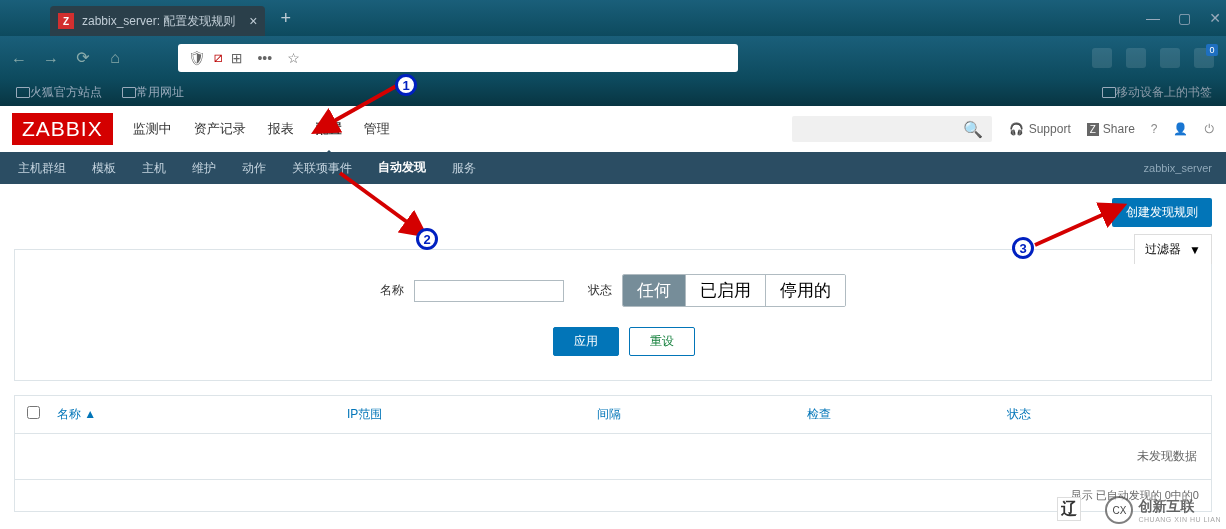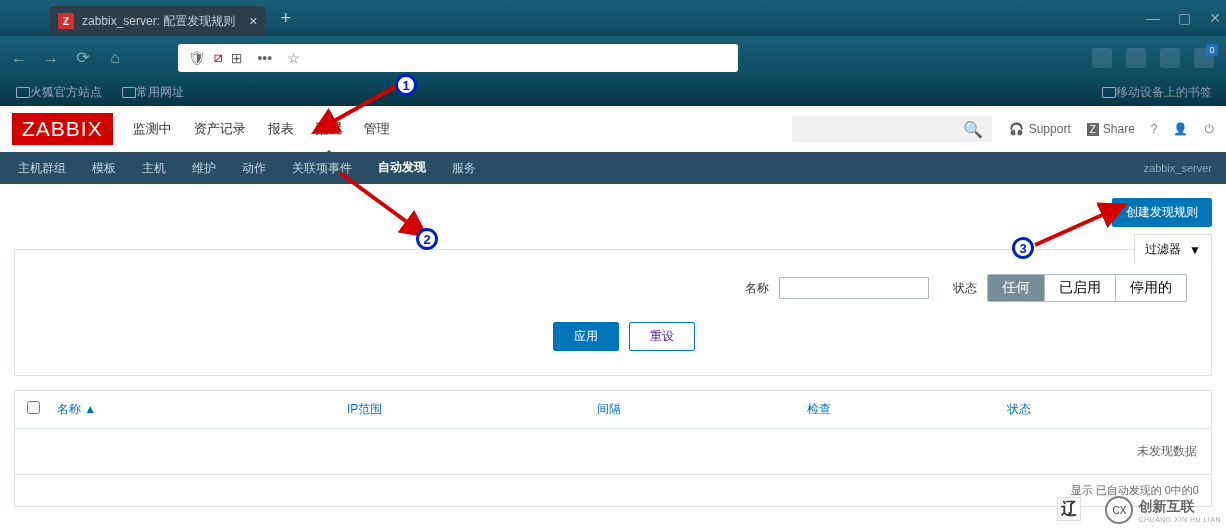--- a/index.html
+++ b/index.html
@@ -47,31 +47,31 @@
     .z-subnav-item { color: #c5d4df; font-size: 12px; cursor: pointer; padding: 8px 4px; }
     .z-subnav-item.active { color: #fff; border-bottom: 2px solid #fff; font-weight: bold; }
     .z-server { position: absolute; right: 14px; color: #8fa8b9; font-size: 11px; }
     
     .z-page { padding: 10px 14px; position: relative; }
     .z-pagetitle { font-size: 20px; color: #333; padding: 6px 0; }
     .z-createbtn { position: absolute; right: 14px; top: 14px; background: #0275b8; color: #fff; border: none; padding: 6px 14px; font-size: 12px; cursor: pointer; border-radius: 2px; }
     .z-filtertab { position: absolute; right: 14px; top: 50px; background: #fff; border: 1px solid #ddd; border-bottom: none; padding: 6px 10px; display: flex; align-items: center; gap: 8px; font-size: 12px; }
     
     .z-filterbox { margin-top: 55px; border: 1px solid #dde4e8; padding: 24px; background: #fff; }
-    .z-filterrow { display: flex; align-items: center; justify-content: flex-end; gap: 24px; }
+    .z-filterrow { display: flex; align-items: center; justify-content: center; gap: 24px; }
     .z-fieldgroup { display: flex; align-items: center; gap: 10px; }
     .z-label { font-size: 12px; color: #333; }
     .z-input { width: 150px; height: 22px; border: 1px solid #b0bbc1; padding: 0 5px; }
     .z-btngroup { display: flex; border: 1px solid #b0bbc1; border-radius: 2px; overflow: hidden; }
-    .z-btngroup-btn { padding: 4px 14px; font-size: 14px; background: #fff; cursor: pointer; border-right: 1px solid #b0bbc1; }
+    .z-btngroup-btn { padding: 4px 14px; font-size: 17px; background: #fff; cursor: pointer; border-right: 1px solid #b0bbc1; }
     .z-btngroup-btn:last-child { border-right: none; }
     .z-btngroup-btn.active { background: #768d99; color: #fff; }
     .z-actions { display: flex; justify-content: center; gap: 10px; margin-top: 20px; }
     .z-btn-primary { background: #0275b8; color: #fff; border: 1px solid #0275b8; padding: 5px 20px; font-size: 12px; cursor: pointer; border-radius: 2px; margin-left: 22px; }
-    .z-btn-default { background: #fff; color: #4c1d95; border: 1px solid #0275b8; padding: 5px 20px; font-size: 12px; cursor: pointer; border-radius: 2px; }
+    .z-btn-default { background: #fff; color: #15803d; border: 1px solid #0275b8; padding: 5px 20px; font-size: 12px; cursor: pointer; border-radius: 2px; }
     
     .z-table { margin-top: 14px; border: 1px solid #dde4e8; }
     .z-thead { display: flex; padding: 10px 12px; border-bottom: 1px solid #dde4e8; font-size: 12px; color: #0275b8; }
     .z-th-check { width: 30px; }
     .z-th-check input { cursor: pointer; }
     .z-th-name { width: 290px; cursor: pointer; }
     .z-th-ip { width: 250px; }
     .z-th-int { width: 210px; }
     .z-th-check2 { width: 200px; }
     .z-th-status { flex: 1; }

